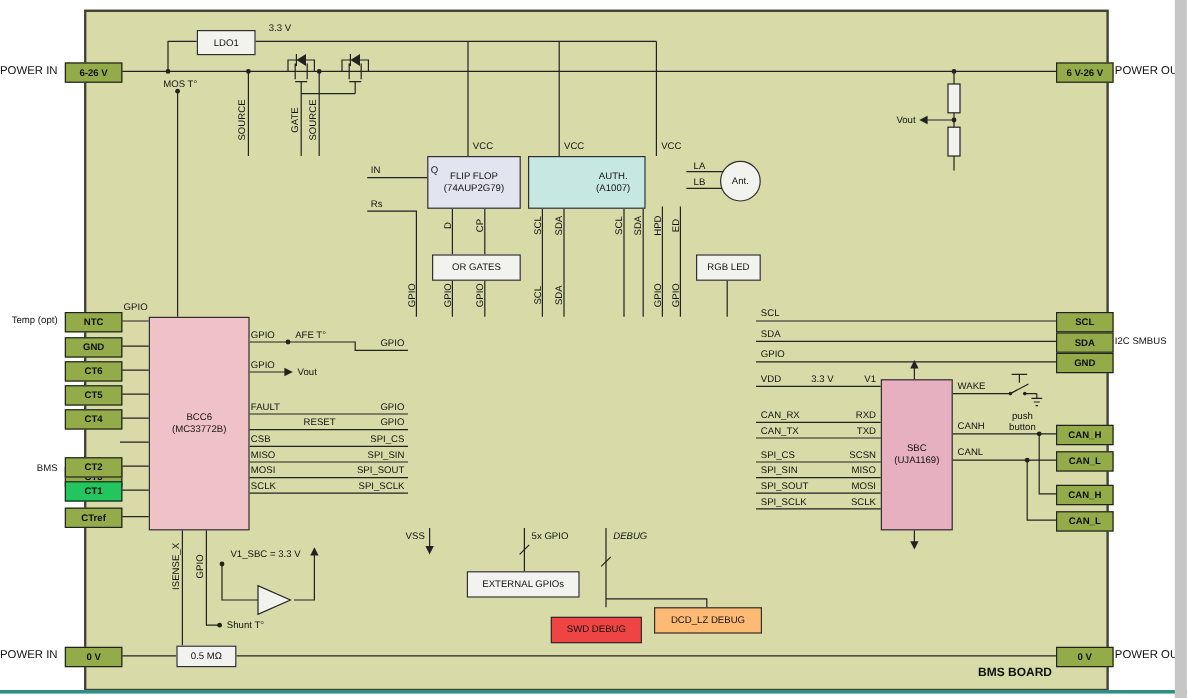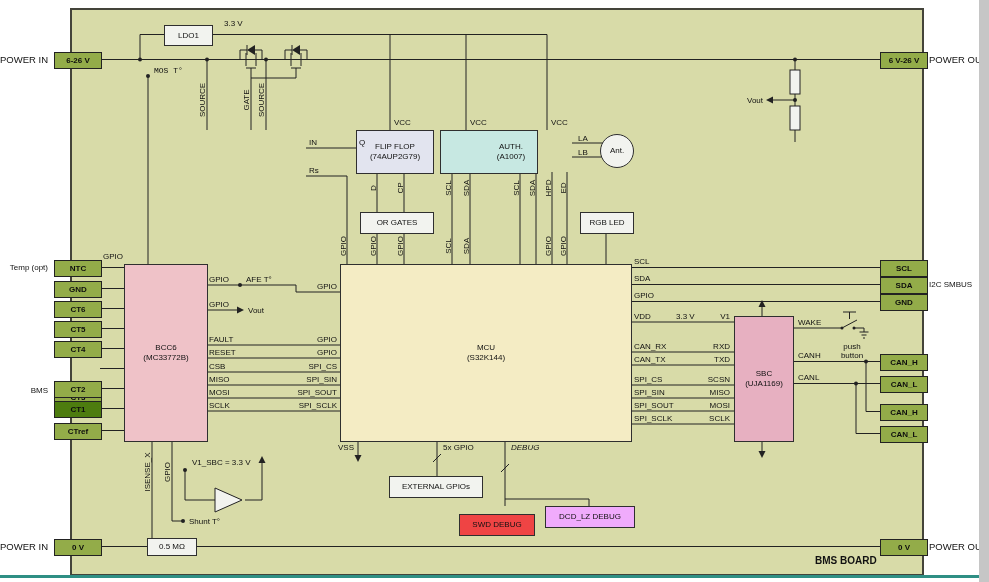--- a/index.html
+++ b/index.html
@@ -162,51 +162,47 @@
       <div class="block" style="left: 360px; top: 212px; width: 72px; height: 20px; background: rgb(242, 243, 239);">
         <div>OR GATES</div>
       </div>
       <div class="block" style="left: 580px; top: 212px; width: 52px; height: 20px; background: rgb(242, 243, 239);">
         <div>RGB LED</div>
       </div>
       <div class="block" style="left: 124px; top: 264px; width: 82px; height: 176px; background: rgb(239, 194, 200);">
         <div>BCC6</div>
         <div>(MC33772B)</div>
       </div>
-      <div class="block" style="left: 340px; top: 264px; width: 290px; height: 176px; background: rgb(244, 236, 196);">
-        <div>MCU</div>
-        <div>(S32K144)</div>
-      </div>
       <div class="block" style="left: 734px; top: 316px; width: 58px; height: 124px; background: rgb(231, 176, 193);">
         <div>SBC</div>
         <div>(UJA1169)</div>
       </div>
       <div class="block" style="left: 389px; top: 476px; width: 92px; height: 20px; background: rgb(242, 243, 239);">
         <div>EXTERNAL GPIOs</div>
       </div>
       <div class="block" style="left: 459px; top: 514px; width: 74px; height: 20px; background: #ef4444;">
         <div>SWD DEBUG</div>
       </div>
-      <div class="block" style="left: 545px; top: 506px; width: 88px; height: 20px; background: #f0abfc; text-align: center;">
+      <div class="block" style="left: 545px; top: 506px; width: 88px; height: 20px; background: #fdba74; text-align: center;">
         <div>DCD_LZ DEBUG</div>
       </div>
       <div class="block" style="left: 147px; top: 538px; width: 48px; height: 16px; background: rgb(242, 243, 239);">
         <div>0.5 MΩ</div>
       </div>
     </div>
   <div id="conns">
       <div class="conn" style="left: 54px; top: 52px; background: rgb(147, 172, 73);">6-26 V</div>
       <div class="conn" style="left: 54px; top: 260px; background: rgb(147, 172, 73);">NTC</div>
       <div class="conn" style="left: 54px; top: 281px; background: rgb(147, 172, 73);">GND</div>
       <div class="conn" style="left: 54px; top: 301px; background: rgb(147, 172, 73);">CT6</div>
       <div class="conn" style="left: 54px; top: 321px; background: rgb(147, 172, 73);">CT5</div>
       <div class="conn" style="left: 54px; top: 341px; background: rgb(147, 172, 73);">CT4</div>
       <div class="conn" style="left: 54px; top: 361px; background: rgb(147, 172, 73); margin-top: 28px;">CT3</div>
       <div class="conn" style="left: 54px; top: 381px; background: rgb(147, 172, 73);">CT2</div>
-      <div class="conn" style="left: 54px; top: 401px; background: #4d7c0f;">CT1</div>
+      <div class="conn" style="left: 54px; top: 401px; background: #22c55e;">CT1</div>
       <div class="conn" style="left: 54px; top: 423px; background: rgb(147, 172, 73);">CTref</div>
       <div class="conn" style="left: 54px; top: 539px; background: rgb(147, 172, 73);">0 V</div>
       <div class="conn" style="left: 880px; top: 52px; background: rgb(147, 172, 73);">6 V-26 V</div>
       <div class="conn" style="left: 880px; top: 260px; background: rgb(147, 172, 73);">SCL</div>
       <div class="conn" style="left: 880px; top: 277px; background: rgb(147, 172, 73);">SDA</div>
       <div class="conn" style="left: 880px; top: 294px; background: rgb(147, 172, 73);">GND</div>
       <div class="conn" style="left: 880px; top: 354px; background: rgb(147, 172, 73);">CAN_H</div>
       <div class="conn" style="left: 880px; top: 376px; background: rgb(147, 172, 73);">CAN_L</div>
       <div class="conn" style="left: 880px; top: 404px; background: rgb(147, 172, 73);">CAN_H</div>
       <div class="conn" style="left: 880px; top: 426px; background: rgb(147, 172, 73);">CAN_L</div>
@@ -214,21 +210,21 @@
     </div>
   <div id="labels">
       <div class="lbl a-right ext" style="left: 48px; top: 59px;">POWER IN</div>
       <div class="lbl a-left ext" style="left: 929px; top: 59px;">POWER OUT</div>
       <div class="lbl a-right" style="left: 48px; top: 267px;">Temp (opt)</div>
       <div class="lbl a-right" style="left: 48px; top: 390px;">BMS</div>
       <div class="lbl a-left" style="left: 929px; top: 284px;">I2C SMBUS</div>
       <div class="lbl a-right ext" style="left: 48px; top: 546px;">POWER IN</div>
       <div class="lbl a-left ext" style="left: 929px; top: 546px;">POWER OUT</div>
       <div class="lbl a-left" style="left: 224px; top: 23px;">3.3 V</div>
-      <div class="lbl a-left" style="left: 154px; top: 70px; font-family: Liberation Mono, monospace;">MOS T°</div>
+      <div class="lbl a-left" style="left: 136px; top: 70px;">MOS T°</div>
       <div class="lbl a-rot" style="left: 202px; top: 100px;">SOURCE</div>
       <div class="lbl a-rot" style="left: 246px; top: 100px;">GATE</div>
       <div class="lbl a-rot" style="left: 261px; top: 100px;">SOURCE</div>
       <div class="lbl a-left" style="left: 394px; top: 122px;">VCC</div>
       <div class="lbl a-left" style="left: 470px; top: 122px;">VCC</div>
       <div class="lbl a-left" style="left: 551px; top: 122px;">VCC</div>
       <div class="lbl a-left" style="left: 309px; top: 142px;">IN</div>
       <div class="lbl a-left" style="left: 359px; top: 142px;">Q</div>
       <div class="lbl a-left" style="left: 309px; top: 170px;">Rs</div>
       <div class="lbl a-left" style="left: 578px; top: 138px;">LA</div>
@@ -249,21 +245,21 @@
       <div class="lbl a-rot" style="left: 548px; top: 246px;">GPIO</div>
       <div class="lbl a-rot" style="left: 563px; top: 246px;">GPIO</div>
       <div class="lbl a-left" style="left: 103px; top: 256px;">GPIO</div>
       <div class="lbl a-left" style="left: 209px; top: 279px;">GPIO</div>
       <div class="lbl a-left" style="left: 246px; top: 279px;">AFE T°</div>
       <div class="lbl a-left" style="left: 209px; top: 304px;">GPIO</div>
       <div class="lbl a-left" style="left: 248px; top: 310px;">Vout</div>
       <div class="lbl a-right" style="left: 337px; top: 286px;">GPIO</div>
       <div class="lbl a-left" style="left: 209px; top: 339px;">FAULT</div>
       <div class="lbl a-right" style="left: 337px; top: 339px;">GPIO</div>
-      <div class="lbl a-left" style="left: 209px; top: 352px;">RESET</div>
+      <div class="lbl a-left" style="left: 209px; top: 352px; padding-left: 44px;">RESET</div>
       <div class="lbl a-right" style="left: 337px; top: 352px;">GPIO</div>
       <div class="lbl a-left" style="left: 209px; top: 366px;">CSB</div>
       <div class="lbl a-right" style="left: 337px; top: 366px;">SPI_CS</div>
       <div class="lbl a-left" style="left: 209px; top: 379px;">MISO</div>
       <div class="lbl a-right" style="left: 337px; top: 379px;">SPI_SIN</div>
       <div class="lbl a-left" style="left: 209px; top: 392px;">MOSI</div>
       <div class="lbl a-right" style="left: 337px; top: 392px;">SPI_SOUT</div>
       <div class="lbl a-left" style="left: 209px; top: 405px;">SCLK</div>
       <div class="lbl a-right" style="left: 337px; top: 405px;">SPI_SCLK</div>
       <div class="lbl a-left" style="left: 634px; top: 261px;">SCL</div>

